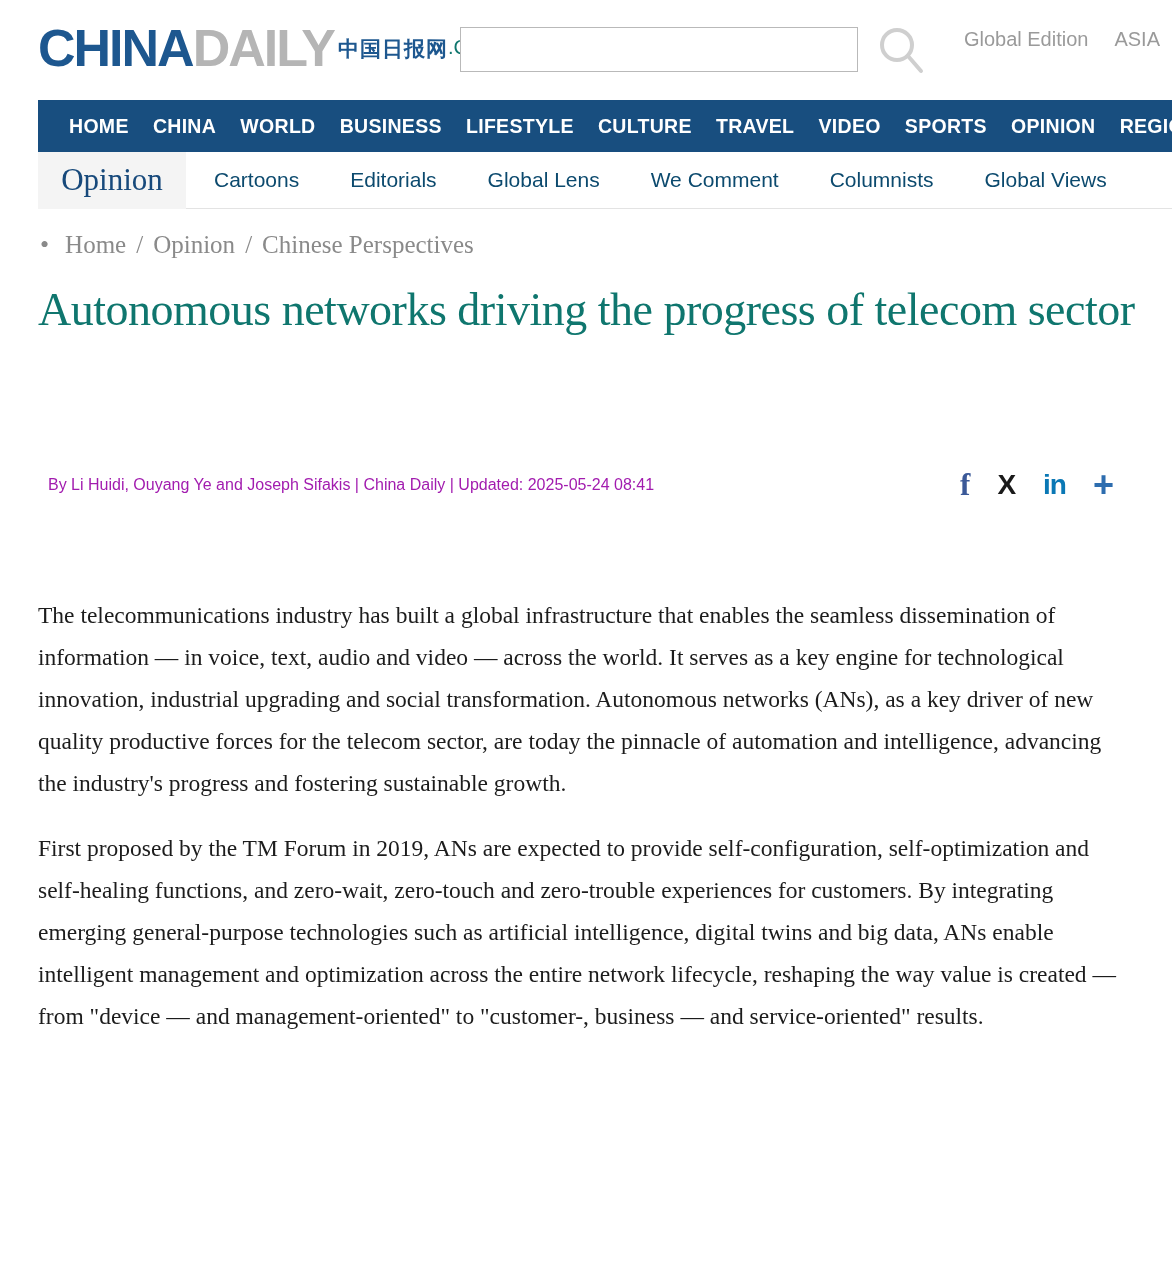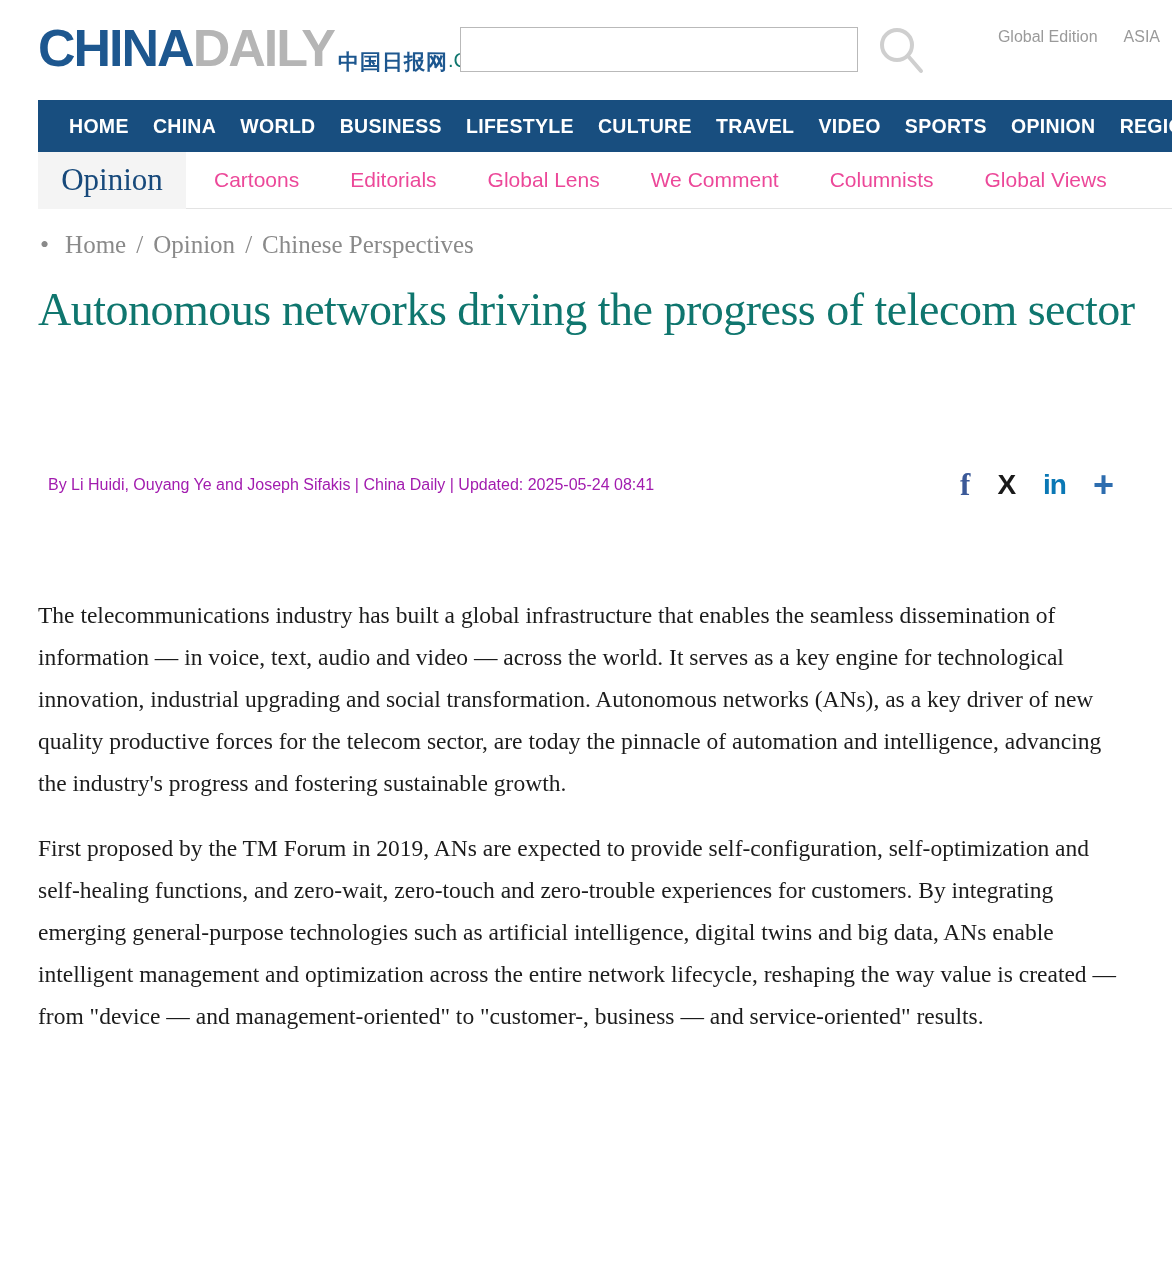--- a/index.html
+++ b/index.html
@@ -1,51 +1,51 @@
 <!DOCTYPE html>
 <html><head>
 <meta charset="utf-8">
 <style>
   * { margin:0; padding:0; box-sizing:border-box; }
   body { background:#ffffff; font-family:"Liberation Sans", sans-serif; }
   .page { position:relative; width:1172px; height:1281px; background:#ffffff; overflow:hidden; }
 
   
   .header { position:absolute; top:0; left:0; width:1172px; height:100px; background:#fff; }
-  .logo { position:absolute; left:38px; top:22px; display:flex; align-items:flex-end; cursor:pointer; }
+  .logo { position:absolute; left:38px; top:22px; display:flex; align-items:center; cursor:pointer; }
   .logo-main { font-size:52px; font-weight:bold; letter-spacing:-2px; line-height:52px; }
   .logo-china { color:#1d578f; }
   .logo-daily { color:#b5b5b5; }
   .logo-cn-block { display:flex; flex-direction:row; margin-left:4px; margin-top:2px; }
   .logo-cn { font-size:21px; font-weight:bold; color:#1d578f; line-height:24px; letter-spacing:1px; }
   .logo-domain { font-size:20px; font-weight:normal; color:#0f766e; line-height:21px; letter-spacing:0px; }
   .search-box { position:absolute; left:460px; top:27px; width:398px; height:45px;
     border:1px solid #b9b9b9; background:#fff; outline:none; font-size:20px; padding:0 12px;
     color:#333; font-family:"Liberation Sans", sans-serif; }
   .search-icon { position:absolute; left:876px; top:24px; width:52px; height:52px; cursor:pointer; }
   .edition-links { position:absolute; right:12px; top:28px; display:flex; gap:26px;
-    font-size:16px; color:#9a9a9a; }
+    font-size:20px; color:#9a9a9a; }
   .edition-links span { cursor:pointer; }
 
   
   .nav { position:absolute; top:100px; left:38px; width:1134px; height:52px;
     background:#184e7f; overflow:hidden; }
   .nav-inner { width:1215px; height:52px; display:flex; justify-content:space-between;
     align-items:center; padding:0 28px 0 31px; }
   .nav-item { color:#ffffff; font-size:19.5px; font-weight:bold; letter-spacing:0.3px;
     white-space:nowrap; cursor:pointer; }
 
   
   .subnav { position:absolute; top:152px; left:38px; width:1134px; height:57px;
     background:#ffffff; border-bottom:1px solid #e3e3e3; display:flex; align-items:center; }
   .subnav-section { width:148px; height:57px; background:#f4f4f4; display:flex;
     align-items:center; justify-content:center; font-family:"Liberation Serif", serif;
     font-size:31px; color:#17497b; cursor:pointer; }
   .subnav-items { display:flex; margin-left:28px; gap:51px; }
-  .subnav-item { font-size:21px; color:#ec4899; white-space:nowrap; cursor:pointer; }
+  .subnav-item { font-size:21px; color:#0c4a6e; white-space:nowrap; cursor:pointer; }
 
   
   .breadcrumb { position:absolute; top:230px; left:40px; display:flex; align-items:center;
     font-family:"Liberation Serif", serif; font-size:25px; color:#8a8a8a; }
   .crumb-bullet { font-size:26px; margin-right:16px; color:#8a8a8a; }
   .crumb-link { cursor:pointer; }
   .crumb-sep { margin:0 10px; }
 
   
   .article-title { position:absolute; top:281px; left:38px; width:1100px;

